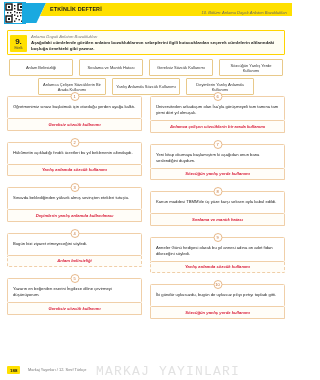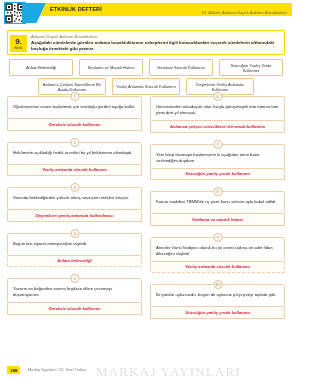--- a/index.html
+++ b/index.html
@@ -136,21 +136,21 @@
     background:#ffe000; color:#111;
     font-size:4.4px; font-weight:bold;
     padding:1.5px 3px; border-radius:1px;
   }
   .footer-text {
     position:absolute; left:28px; top:3px;
     font-size:3.9px; color:#777;
   }
   .watermark {
     position:absolute; left:96px; top:0px;
-    font-family:Liberation Serif, serif;
+    font-family:Liberation Mono, monospace;
     font-size:13px; color:#e2e2e2;
     letter-spacing:1.2px;
   }
 </style>
 </head>
 <body>
 
 <div class="header">
   <div class="qr-block">
     <svg width="20" height="20" viewBox="0 0 20 20">

